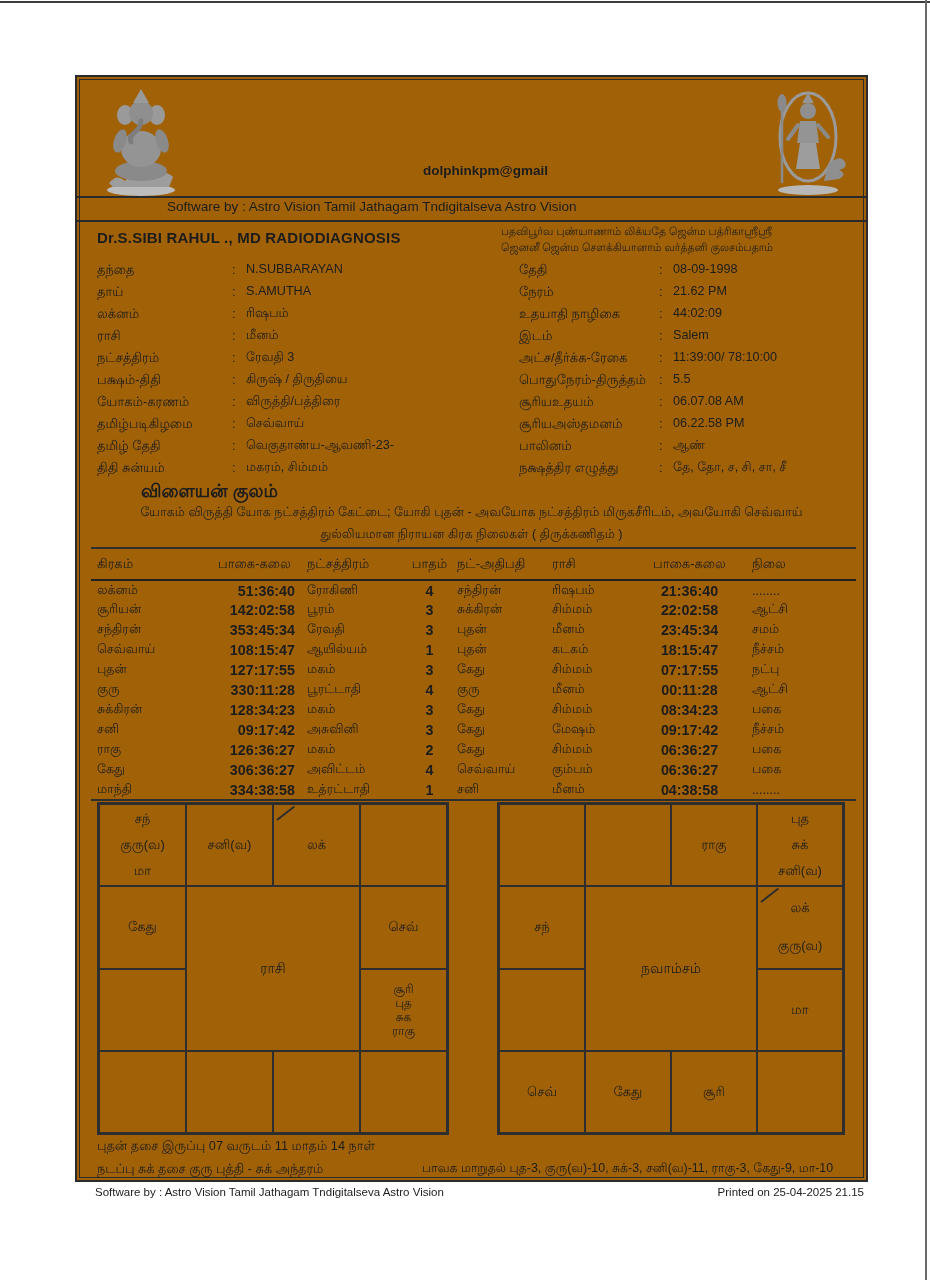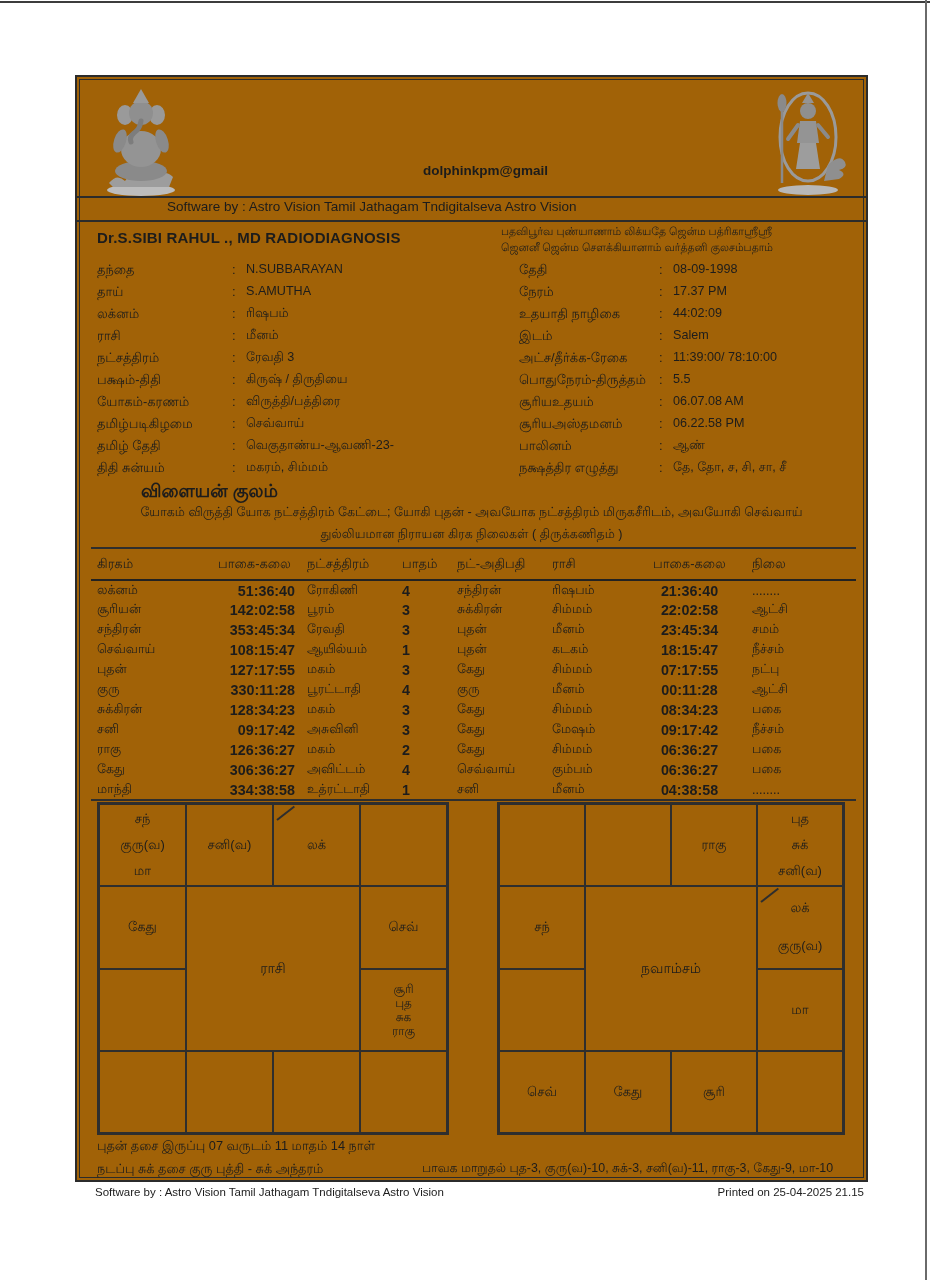--- a/index.html
+++ b/index.html
@@ -43,21 +43,21 @@
   .planet-table { position:absolute; top:470px; left:14px; width:765px; border-collapse:collapse; font-size:12.6px; }
   .planet-table thead tr { height:32px; border-top:2px solid #2e2e2e; border-bottom:2.5px solid #222; }
   .planet-table tbody tr { height:20px; }
   .planet-table tbody { border-bottom:2px solid #2e2e2e; }
   .planet-table th { font-weight:normal; font-size:13px; }
   .planet-table th, .planet-table td { padding:0; }
   .planet-table th:nth-child(1), .planet-table td:nth-child(1) { width:111px; text-align:left; padding-left:6px; }
   .planet-table th:nth-child(2) { width:105px; text-align:center; }
   .planet-table td:nth-child(2) { text-align:right; padding-right:12px; }
   .planet-table th:nth-child(3), .planet-table td:nth-child(3) { width:95px; text-align:left; }
-  .planet-table th:nth-child(4), .planet-table td:nth-child(4) { width:55px; text-align:left; }
+  .planet-table th:nth-child(4), .planet-table td:nth-child(4) { width:55px; text-align:center; }
   .planet-table th:nth-child(5), .planet-table td:nth-child(5) { width:95px; text-align:left; }
   .planet-table th:nth-child(6), .planet-table td:nth-child(6) { width:85px; text-align:left; }
   .planet-table th:nth-child(7), .planet-table td:nth-child(7) { width:105px; text-align:center; }
   .planet-table th:nth-child(8), .planet-table td:nth-child(8) { text-align:left; padding-left:10px; }
   .planet-table td:nth-child(2), .planet-table td:nth-child(4), .planet-table td:nth-child(7) { font-weight:700; font-size:14.3px; }
 
   .chart { position:absolute; top:725px; height:333px; display:grid; grid-template-rows:repeat(4,1fr); grid-template-columns:repeat(4,1fr); border:2px solid #2e2e2e; }
   .chart.rasi { left:20px; width:352px; }
   .chart.navamsa { left:420px; width:348px; }
   .cell { border:1px solid #2e2e2e; position:relative; display:flex; flex-direction:column; align-items:center; justify-content:center; font-size:13px; line-height:26px; white-space:pre-line; text-align:center; }
@@ -178,21 +178,21 @@
       </div>
     <div class="details details-right">
         <div class="detail-row">
           <span class="dl">தேதி</span>
           <span class="dc">:</span>
           <span class="dv">08-09-1998</span>
         </div>
         <div class="detail-row">
           <span class="dl">நேரம்</span>
           <span class="dc">:</span>
-          <span class="dv">17.37 PM</span>
+          <span class="dv">21.62 PM</span>
         </div>
         <div class="detail-row">
           <span class="dl">உதயாதி நாழிகை</span>
           <span class="dc">:</span>
           <span class="dv">44:02:09</span>
         </div>
         <div class="detail-row">
           <span class="dl">இடம்</span>
           <span class="dc">:</span>
           <span class="dv">Salem</span>

